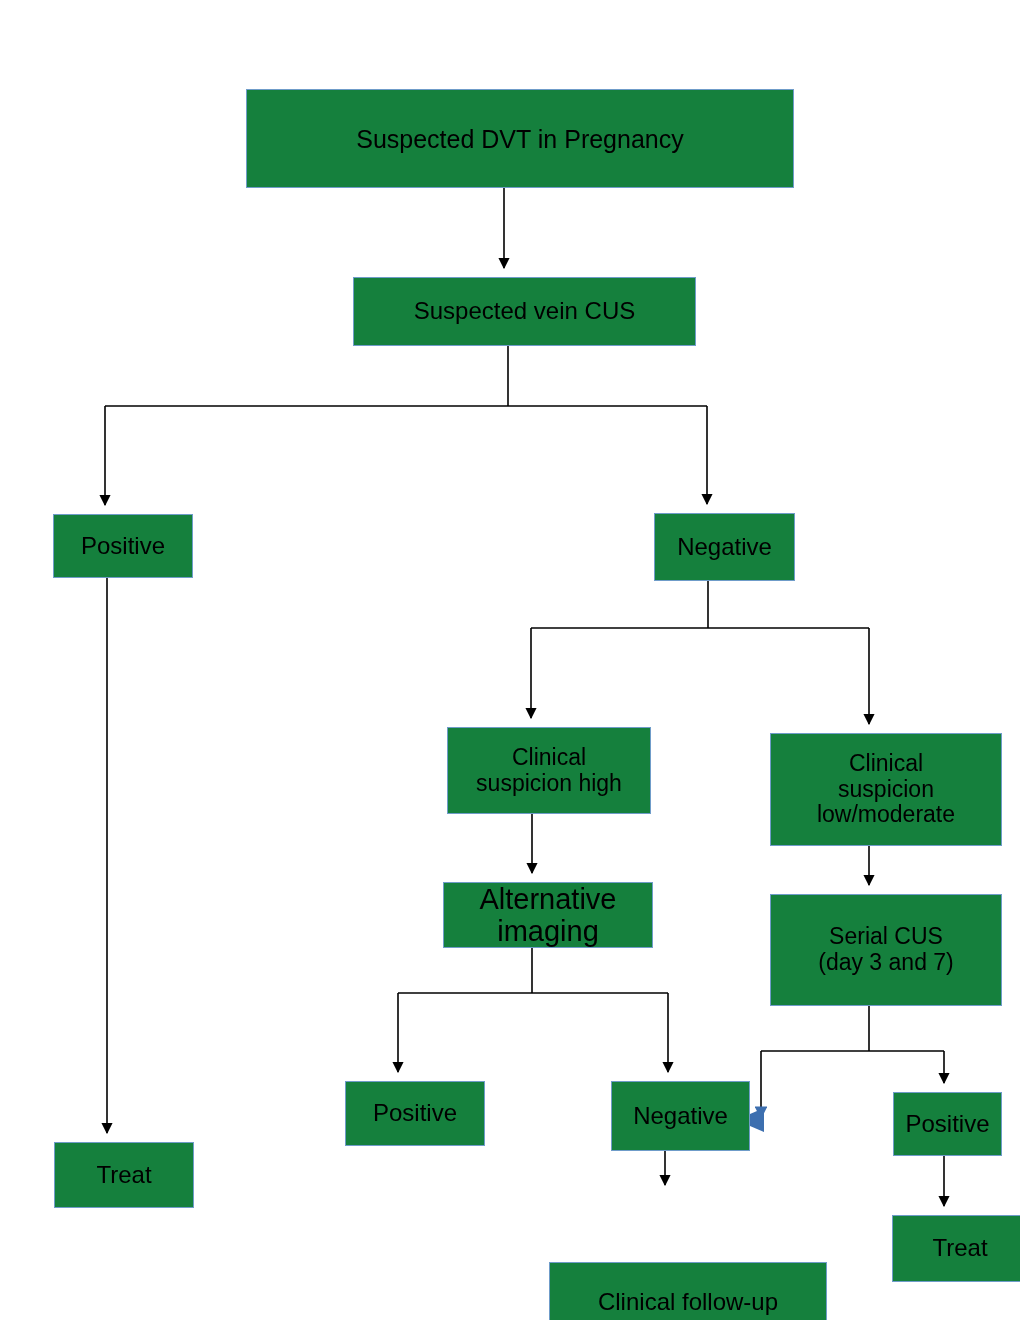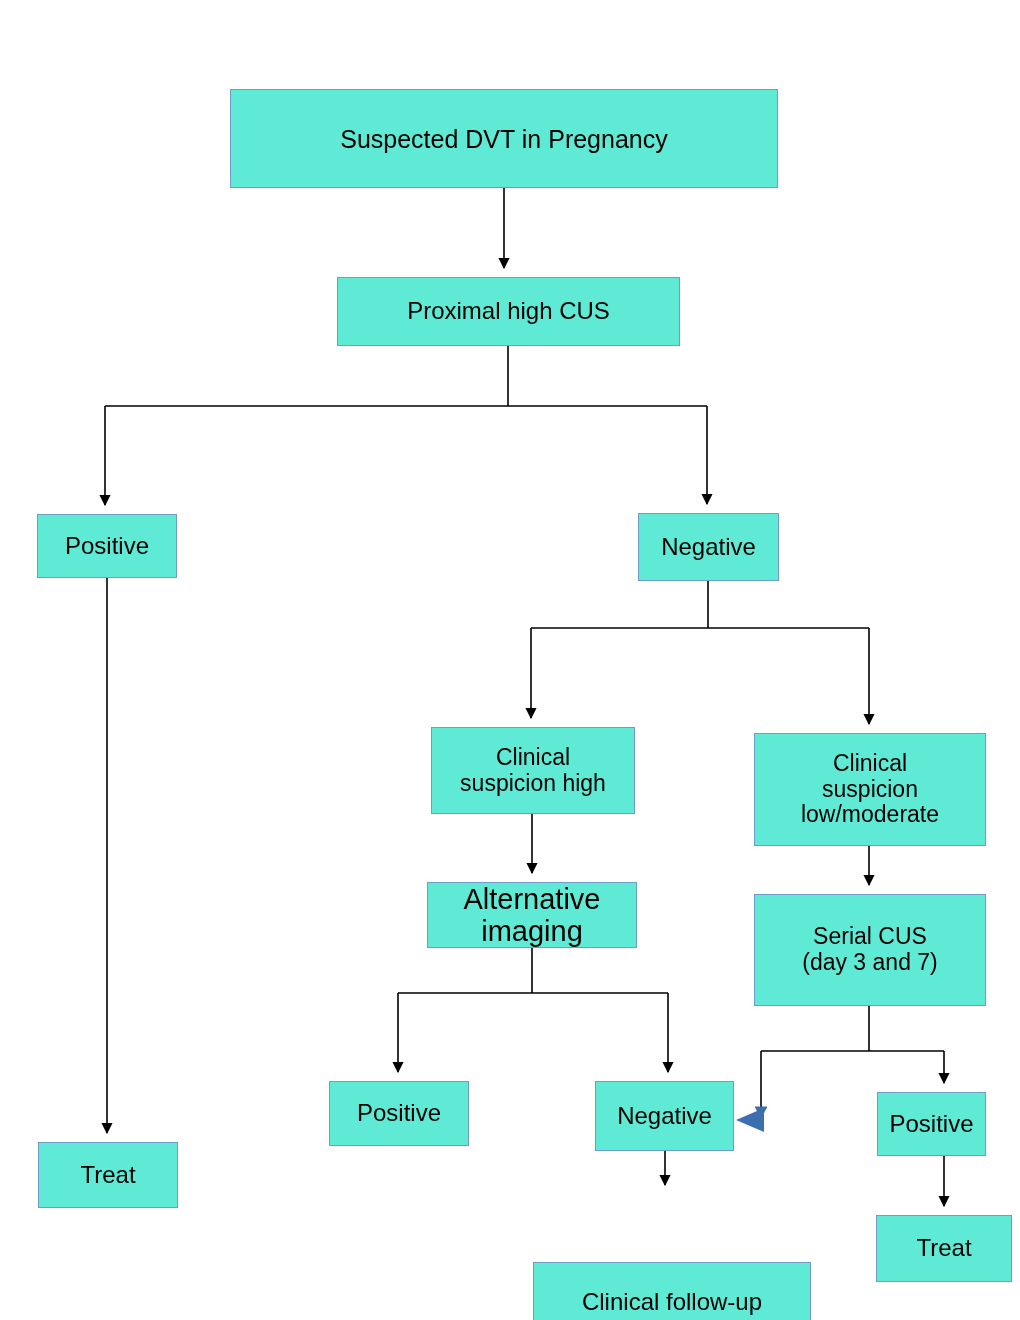--- a/index.html
+++ b/index.html
@@ -18,31 +18,32 @@
   #edges {
     position: absolute;
     left: 0;
     top: 0;
     width: 1020px;
     height: 1320px;
     pointer-events: none;
   }
   .node {
     position: absolute;
-    background: #5eead4;
+    background: #15803d;
     border: 1px solid #6f9cc9;
     box-sizing: border-box;
     display: flex;
     align-items: center;
     justify-content: center;
     text-align: center;
     color: #000000;
     line-height: 1.12;
     white-space: pre-line;
     z-index: 2;
+    margin-left: 16px;
   }
   .n-root      { left: 230px; top: 89px;   width: 548px; height: 99px;  font-size: 25px; }
   .n-cus       { left: 337px; top: 277px;  width: 343px; height: 69px;  font-size: 24px; }
   .n-pos1      { left: 37px;  top: 514px;  width: 140px; height: 64px;  font-size: 24px; }
   .n-neg1      { left: 638px; top: 513px;  width: 141px; height: 68px;  font-size: 24px; }
   .n-high      { left: 431px; top: 727px;  width: 204px; height: 87px;  font-size: 23px; }
   .n-lowmod    { left: 754px; top: 733px;  width: 232px; height: 113px; font-size: 23px; }
   .n-altimg    { left: 427px; top: 882px;  width: 210px; height: 66px;  font-size: 29px; }
   .n-serial    { left: 754px; top: 894px;  width: 232px; height: 112px; font-size: 23px; }
   .n-pos2      { left: 329px; top: 1081px; width: 140px; height: 65px;  font-size: 24px; }
@@ -100,21 +101,21 @@
       <path d="M 665 1151 L 665 1185" marker-end="url(#arrowBlack)"></path>
 
       <path d="M 944 1156 L 944 1206" marker-end="url(#arrowBlack)"></path>
     </g>
 
     <path d="M 736 1120 L 764 1108 L 764 1132 z" fill="#3D6FAF" stroke="none"></path>
   </svg>
 
   <div class="node n-root">Suspected DVT in Pregnancy</div>
 
-  <div class="node n-cus">Proximal high CUS</div>
+  <div class="node n-cus">Suspected vein CUS</div>
 
   <div class="node n-pos1">Positive</div>
 
   <div class="node n-neg1">Negative</div>
 
   <div class="node n-high">Clinical
 suspicion high</div>
 
   <div class="node n-lowmod">Clinical
 suspicion

